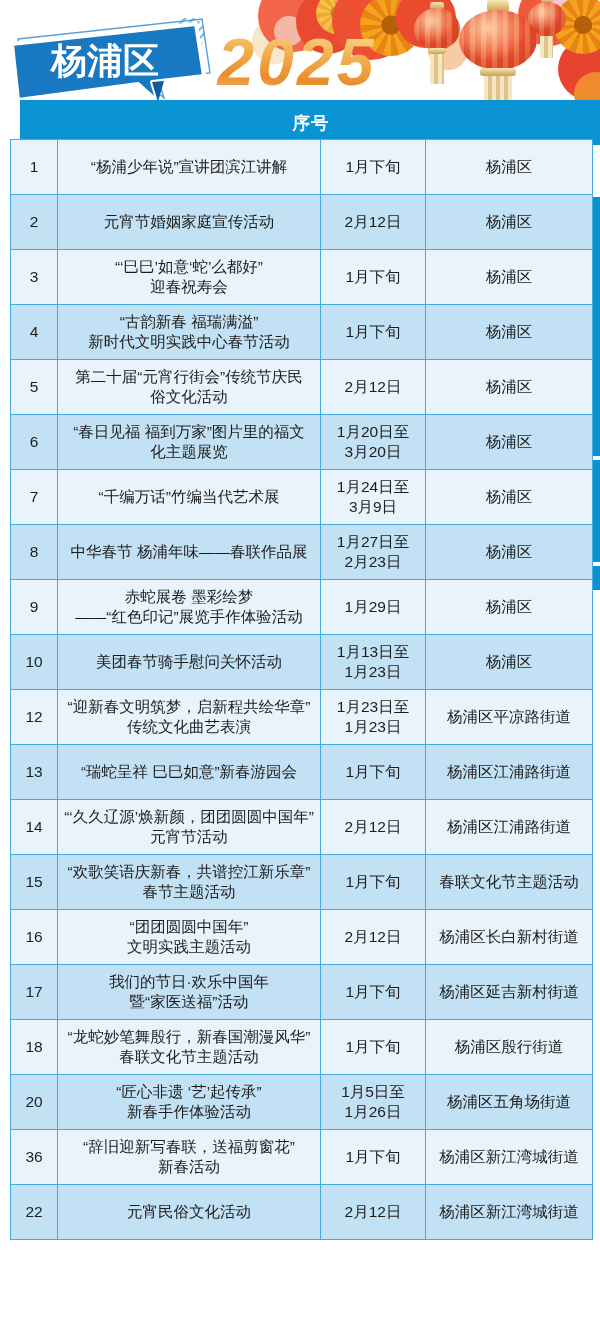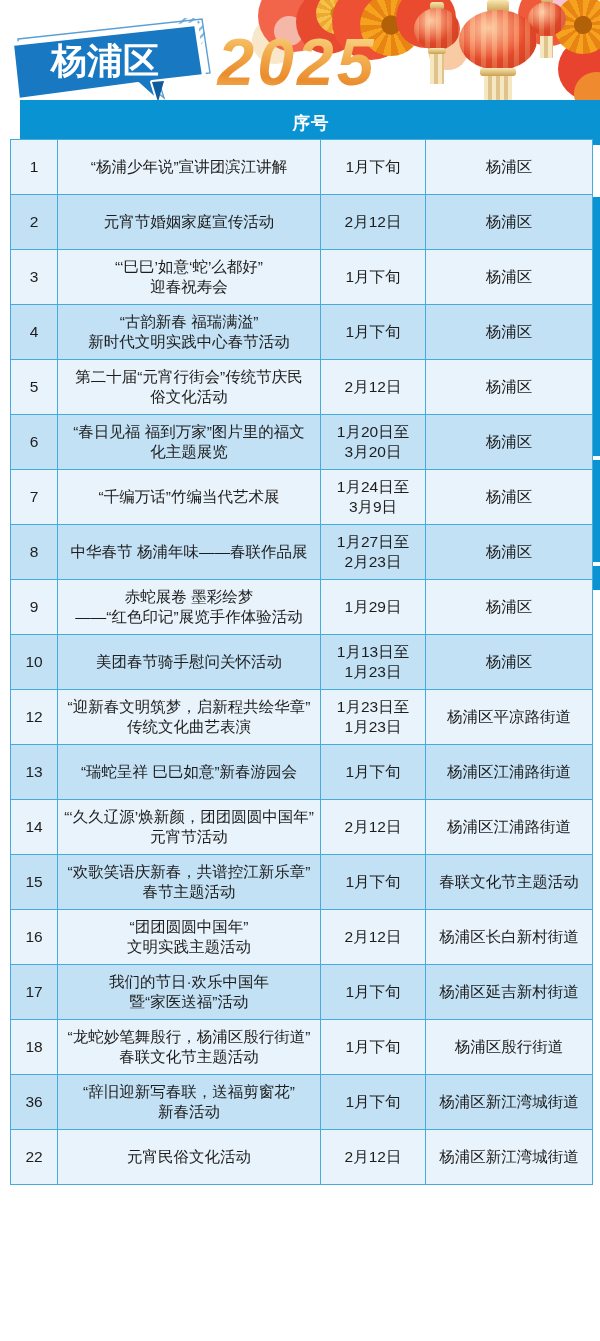--- a/index.html
+++ b/index.html
@@ -283,24 +283,32 @@
     </tr>
         <tr>
       <td class="c-no">17</td>
       <td class="c-title">我们的节日·欢乐中国年
 暨“家医送福”活动</td>
       <td class="c-time">1月下旬</td>
       <td class="c-org">杨浦区延吉新村街道</td>
     </tr>
         <tr>
       <td class="c-no">18</td>
-      <td class="c-title">“龙蛇妙笔舞殷行，杨浦区殷行街道”
+      <td class="c-title">“龙蛇妙笔舞殷行，新春国潮漫风华”
 春联文化节主题活动</td>
       <td class="c-time">1月下旬</td>
       <td class="c-org">杨浦区殷行街道</td>
+    </tr>
+        <tr>
+      <td class="c-no">20</td>
+      <td class="c-title">“匠心非遗 ‘艺’起传承”
+新春手作体验活动</td>
+      <td class="c-time">1月5日至
+1月26日</td>
+      <td class="c-org">杨浦区五角场街道</td>
     </tr>
         <tr>
       <td class="c-no">36</td>
       <td class="c-title">“辞旧迎新写春联，送福剪窗花”
 新春活动</td>
       <td class="c-time">1月下旬</td>
       <td class="c-org">杨浦区新江湾城街道</td>
     </tr>
         <tr>
       <td class="c-no">22</td>

